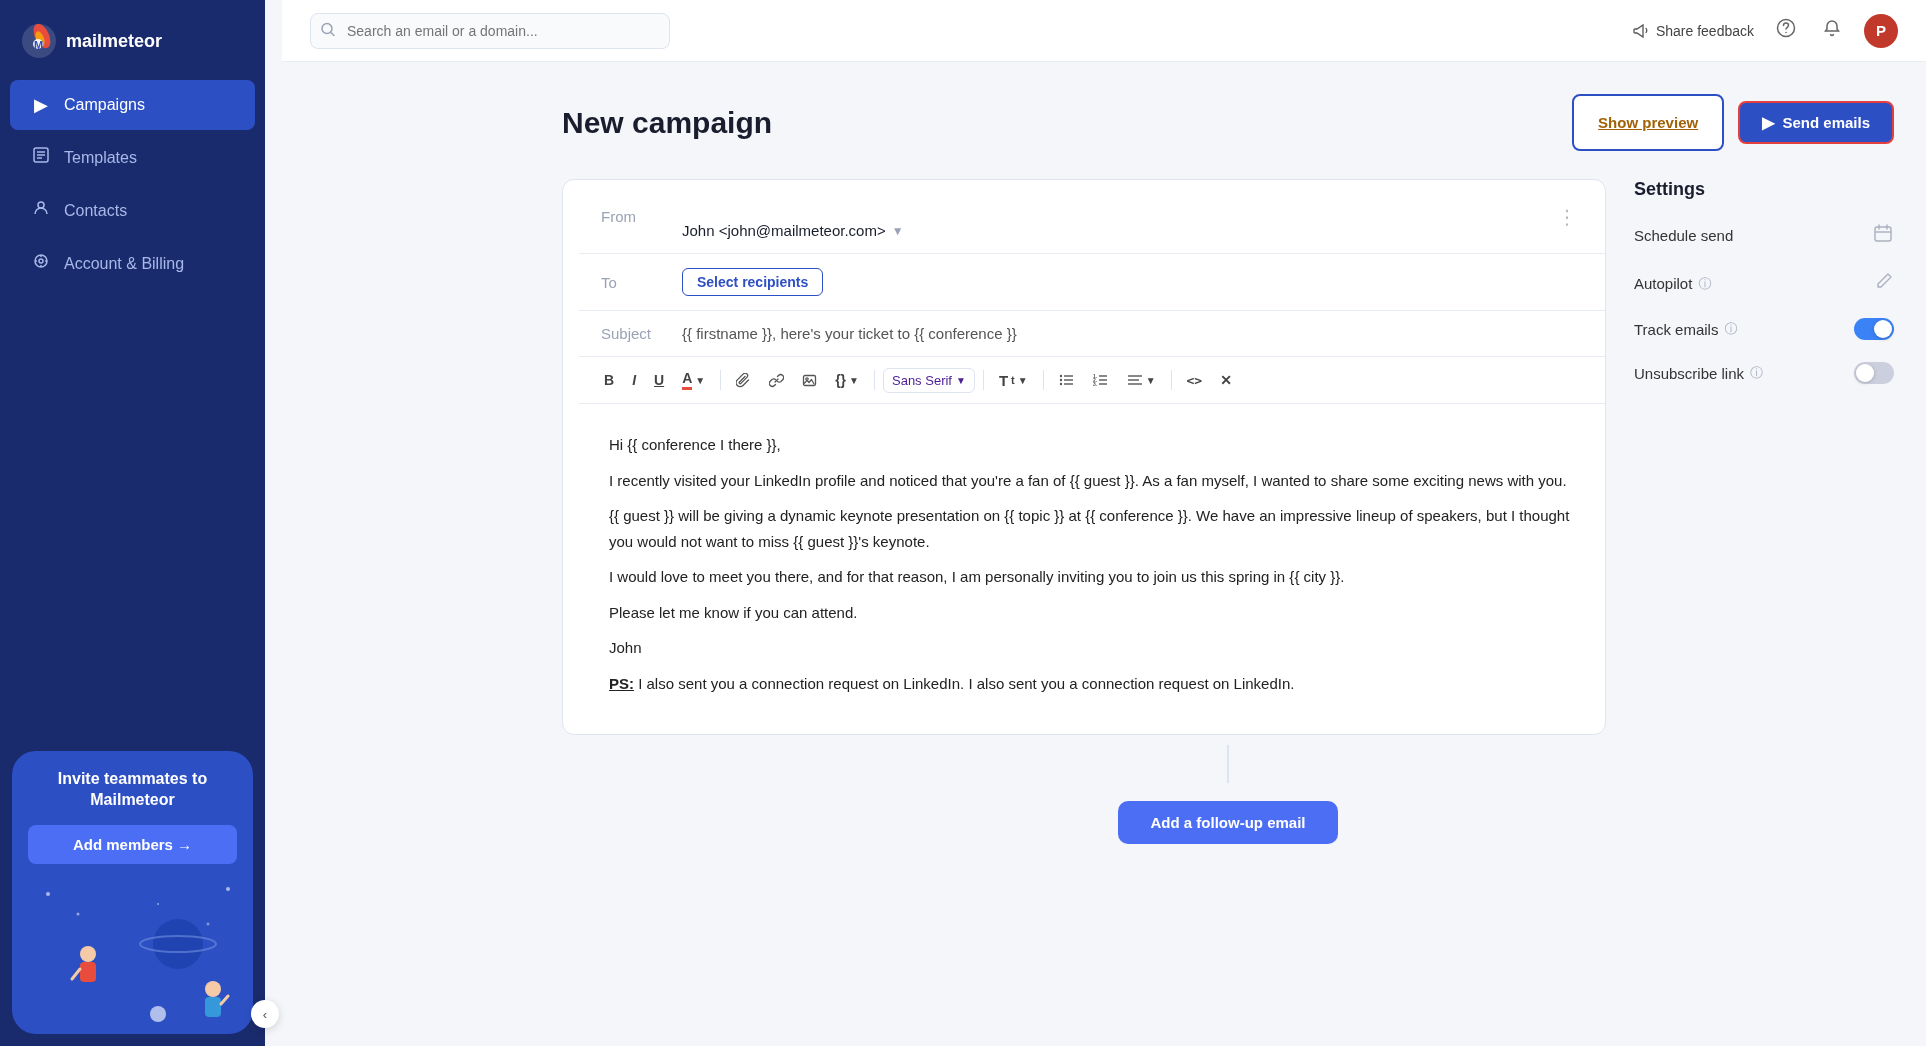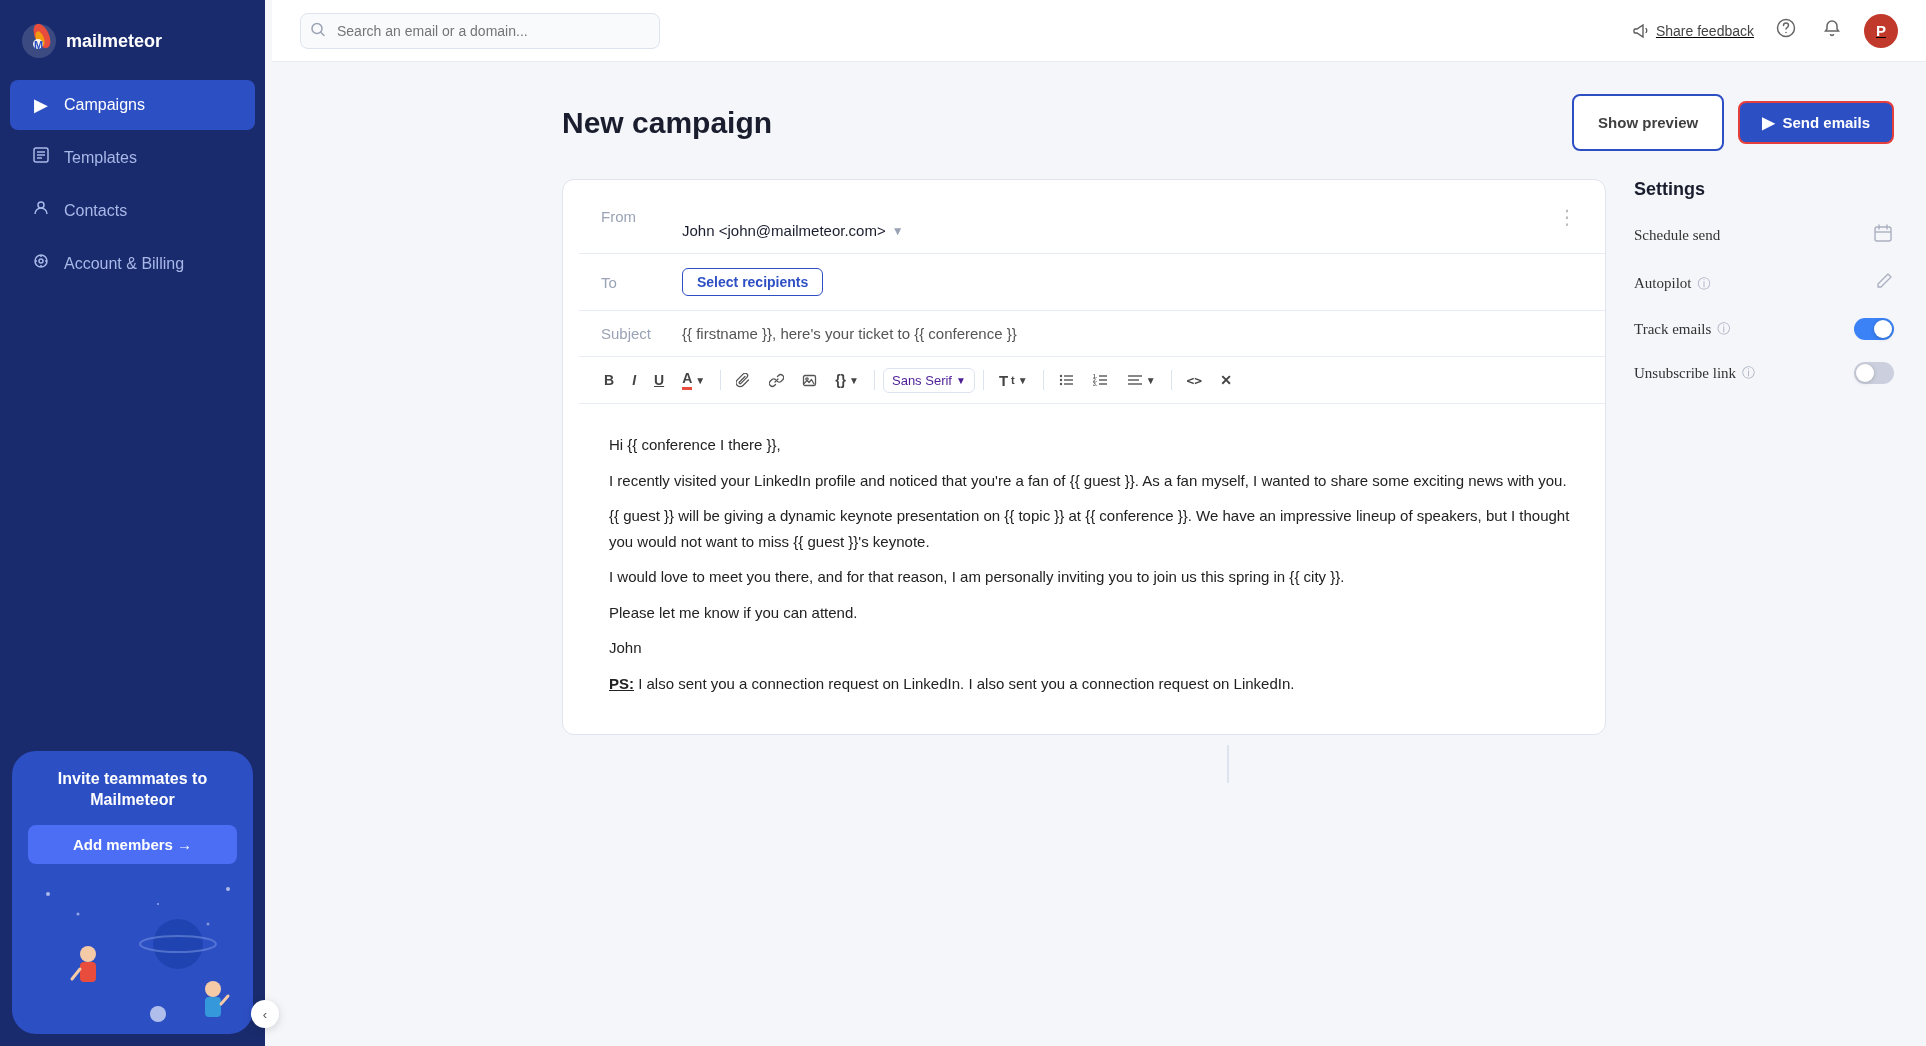--- a/index.html
+++ b/index.html
@@ -97,31 +97,30 @@
       cursor: pointer;
       color: #555;
       font-size: 13px;
       z-index: 10;
     }
 
     
     .topbar {
       position: fixed;
       top: 0;
-      left: 272px;
+      left: 282px;
       right: 0;
       height: 62px;
       background: #fff;
       display: flex;
       align-items: center;
       padding: 0 28px;
       border-bottom: 1px solid #e8ecf3;
       z-index: 100;
       gap: 16px;
-      text-decoration: underline;
     }
     .search-wrap {
       flex: 1;
       max-width: 360px;
     }
     .search-input {
       width: 100%;
       border: 1.5px solid #dde3ef;
       border-radius: 8px;
       padding: 9px 14px 9px 36px;
@@ -202,26 +201,27 @@
       color: #1a1d2e;
     }
     .page-header-actions {
       display: flex;
       align-items: center;
       gap: 14px;
     }
     .show-preview-btn {
       border: 2px solid #2d4fc4;
       background: #fff;
-      color: #404040;
+      color: #a16207;
       border-radius: 8px;
       padding: 18px 24px;
       font-size: 15px;
       font-weight: 600;
       cursor: pointer;
+      text-decoration: underline;
     }
     .send-emails-btn {
       border: 2.5px solid #e53e3e;
       background: #2d4fc4;
       color: #fff;
       border-radius: 8px;
       padding: 10px 22px;
       font-size: 15px;
       font-weight: 700;
       cursor: pointer;
@@ -345,21 +345,20 @@
       font-size: 18px;
       font-weight: 700;
       color: #1a1d2e;
       margin-bottom: 22px;
     }
     .setting-row {
       display: flex;
       align-items: center;
       justify-content: space-between;
       margin-bottom: 22px;
-      font-family: Liberation Serif, serif;
     }
     .setting-label {
       display: flex;
       align-items: center;
       gap: 6px;
       font-size: 15px;
       color: #333;
     }
     .setting-info { color: #aab0c0; font-size: 13px; cursor: pointer; }
     .setting-action { color: #aab0c0; font-size: 20px; cursor: pointer; }
@@ -721,13 +720,16 @@
         <div class="toggle off">
           <div class="toggle-knob"></div>
         </div>
       </div>
     </div>
   </div>
 
   <div class="timeline-dot">
     <div class="timeline-line"></div>
   </div>
+  <div class="follow-up-area">
+    <button class="add-follow-up-btn">Add a follow-up email</button>
+  </div>
 </div>
 
 </body></html>

